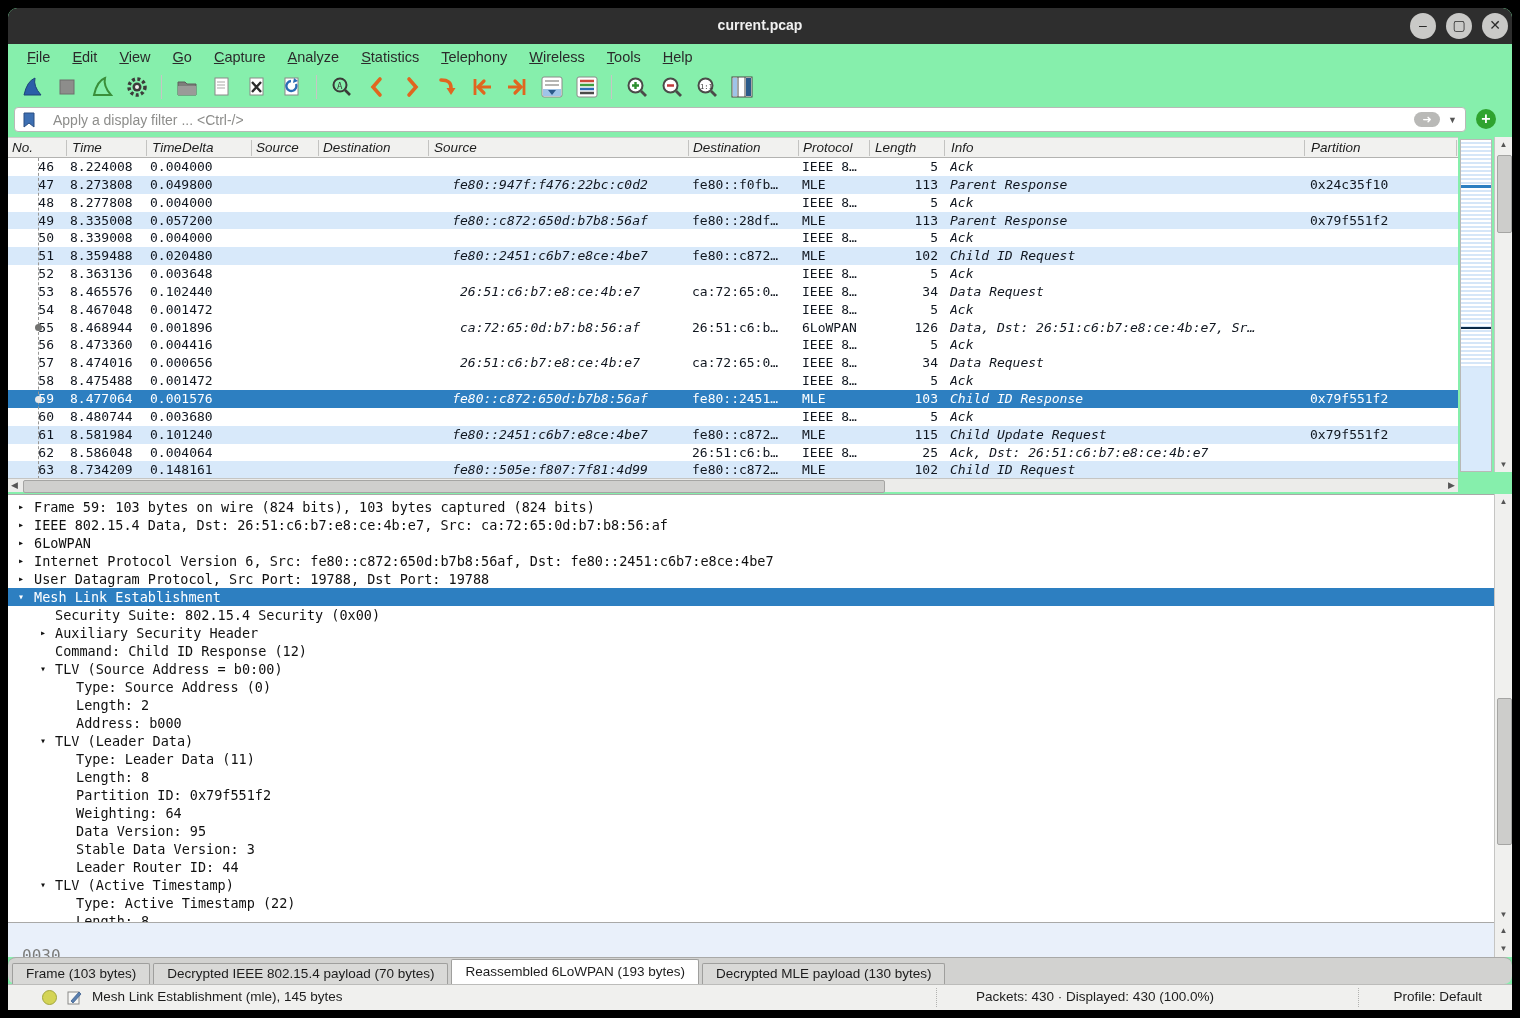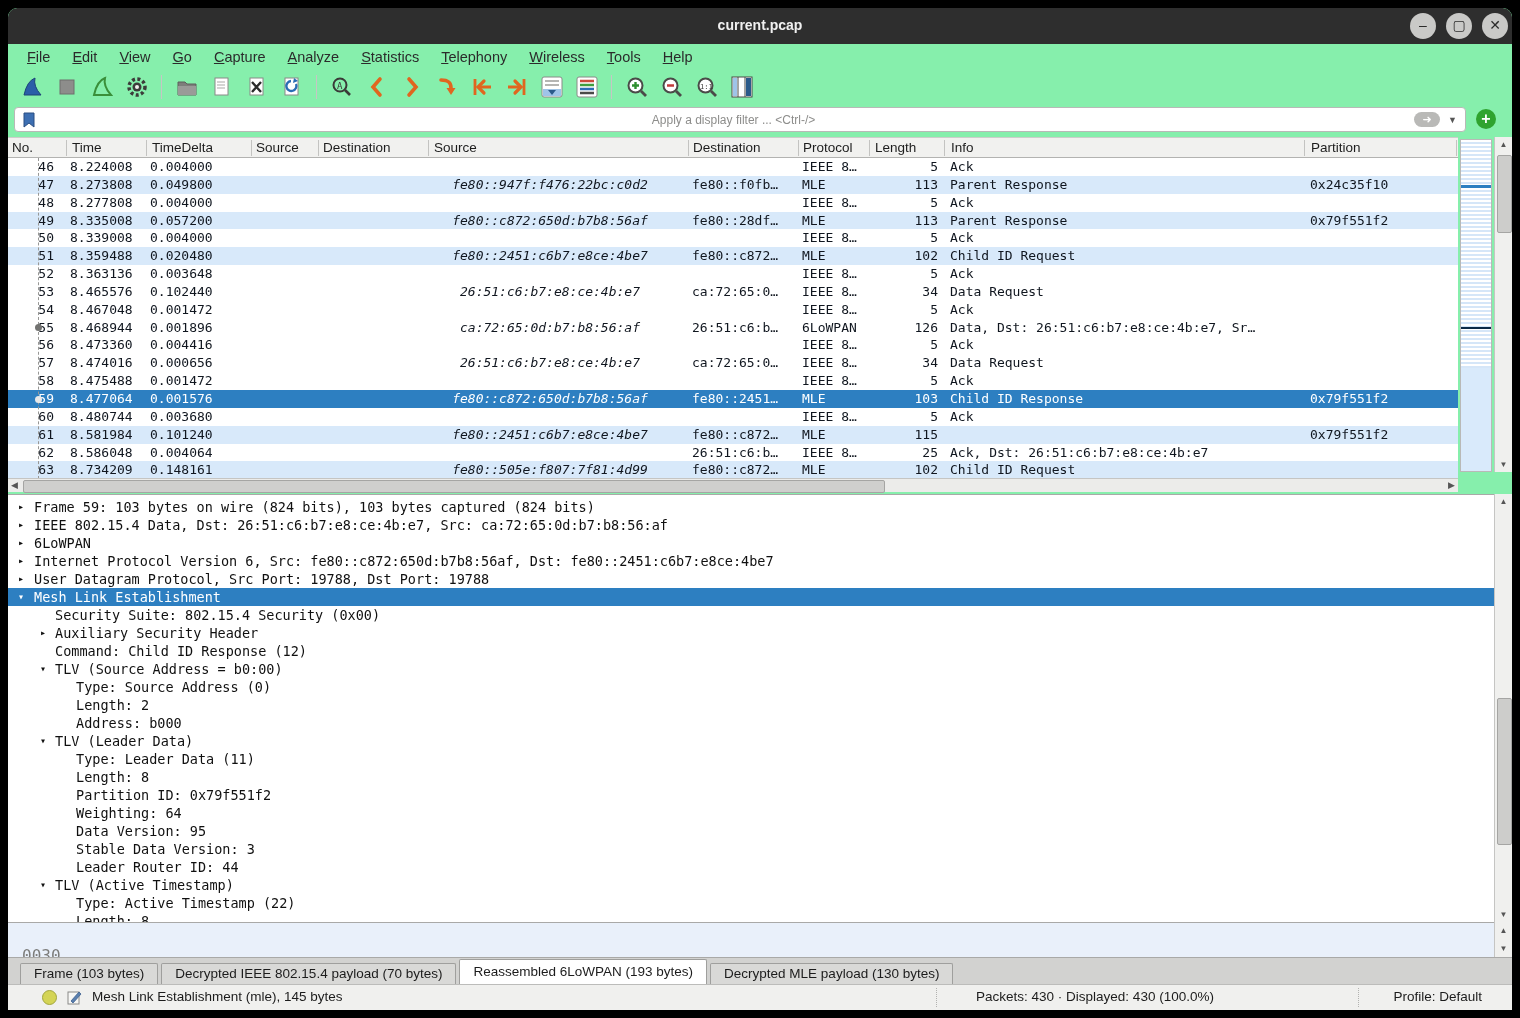--- a/index.html
+++ b/index.html
@@ -18,45 +18,45 @@
   .menu-item u{text-decoration:underline;}
 
   
   .toolbar{position:absolute;left:0;top:62px;width:100%;height:34px;display:flex;align-items:center;padding-left:10px;gap:8px;box-sizing:border-box;}
   .tbtn{width:27px;height:27px;display:flex;align-items:center;justify-content:center;}
   .tsep{width:1px;height:24px;background:#c6c6c4;margin:0 3px;}
 
   
   .filterbar{position:absolute;left:0;top:96px;width:100%;height:33px;}
   .filterinput{position:absolute;left:6px;top:3px;width:1452px;height:25px;background:#fff;border:1px solid #b9b9b7;border-radius:4px;display:flex;align-items:center;box-sizing:border-box;}
-  .fplaceholder{color:#8d8d8b;font-size:12px;margin-left:16px;flex:1;white-space:nowrap;overflow:hidden;text-align:center;}
+  .fplaceholder{color:#8d8d8b;font-size:14px;margin-left:16px;flex:1;white-space:nowrap;overflow:hidden;}
   .fapply{width:26px;height:15px;background:#b9b9b7;border-radius:8px;color:#fff;font-size:11px;line-height:15px;text-align:center;margin-right:8px;}
   .fcaret{color:#555;font-size:9px;margin-right:8px;}
   .fplus{position:absolute;left:1468px;top:5px;width:20px;height:20px;border-radius:50%;background:#2fa32f;color:#fff;font-size:16px;line-height:19px;text-align:center;font-weight:bold;}
 
   
   .pl-header{position:absolute;left:0;top:129px;width:1450px;height:21px;background:#f1f1ef;border-top:1px solid #cdcdcb;border-bottom:1px solid #b3b3b1;font-size:13.5px;color:#1d1d1d;box-sizing:border-box;}
-  .pl-header span{position:absolute;top:2px;white-space:nowrap;}
+  .pl-header span{position:absolute;top:2px;white-space:nowrap;font-style:italic;}
   .hsep{position:absolute;top:2px;width:1px;height:16px;background:#c3c3c1;}
   .hc0{left:4px}.hc1{left:64px}.hc2{left:144px}.hc3{left:248px}.hc4{left:315px}.hc5{left:426px}.hc6{left:685px}.hc7{left:795px}.hc8{left:867px}.hc9{left:943px}.hc10{left:1303px}
 
   
   .pl-rows{position:absolute;left:0;top:150px;width:1450px;height:320px;background:#fff;overflow:hidden;font-family:"DejaVu Sans Mono",monospace;font-size:13px;}
   .prow{position:relative;height:17.85px;line-height:17.8px;white-space:nowrap;color:#10161f;}
   .prow.mle{background:#d8e9fa;}
   .prow.sel{background:#2d7fc1;color:#fff;}
   .prow span{position:absolute;top:0;}
   .c-no{left:14px;width:32px;text-align:right;}
   .c-time{left:62px;width:80px;}
   .c-delta{left:142px;width:100px;}
   .c-src{left:428px;width:228px;text-align:center;font-style:italic;}
   .c-dst{left:684px;width:106px;overflow:hidden;}
   .c-proto{left:794px;width:70px;}
   .c-len{left:864px;width:66px;text-align:right;}
-  .c-info{left:942px;width:356px;overflow:hidden;}
+  .c-info{left:942px;width:356px;overflow:hidden;font-style:italic;}
   .c-part{left:1302px;width:146px;}
   .convline{position:absolute;left:30px;top:0;height:321px;width:0;border-left:1px dashed #979795;}
   .convdot{position:absolute;left:27px;width:7px;height:7px;border-radius:50%;background:#737371;}
 
   
   .hscroll{position:absolute;left:0;top:470px;width:1450px;height:14px;background:#ececea;border-top:1px solid #c5c5c3;box-sizing:border-box;}
   .hthumb{position:absolute;left:15px;top:1px;width:860px;height:11px;background:#cfcfcd;border:1px solid #a5a5a3;border-radius:2px;}
   .harrow{position:absolute;top:0;font-size:9px;color:#555;line-height:13px;}
 
   
@@ -81,21 +81,21 @@
 
   
   .hexpane{position:absolute;left:0;top:914px;width:1486px;height:35px;background:#e9f0fa;border-top:1px solid #a9a9a7;font-family:"DejaVu Sans Mono",monospace;font-size:16px;box-sizing:border-box;}
   .hexrow{position:absolute;top:6px;left:0;width:100%;height:18px;line-height:18px;white-space:pre;}
   .hx-off{position:absolute;left:14px;color:#7c7c7a;}
   .hx-bytes{position:absolute;left:64px;background:#2d7fc1;color:#fff;padding:0 4px;}
   .hx-ascii{position:absolute;left:528px;background:#2d7fc1;color:#fff;padding:0 4px;}
   .hexscroll{position:absolute;left:1486px;top:914px;width:18px;height:35px;background:#f0f0ee;border-left:1px solid #c5c5c3;box-sizing:border-box;}
 
   
-  .tabbar{position:absolute;left:0;top:949px;width:100%;height:27px;background:#d2d2d0;border-top:1px solid #a9a9a7;display:flex;align-items:flex-end;padding-left:12px;box-sizing:border-box;}
+  .tabbar{position:absolute;left:0;top:949px;width:100%;height:27px;background:#d2d2d0;border-top:1px solid #a9a9a7;display:flex;align-items:flex-end;padding-left:4px;box-sizing:border-box;border-radius:8px;}
   .tab{height:20px;line-height:20px;padding:0 13px;font-size:13.5px;color:#1c1c1c;background:#d9d9d7;border:1px solid #9f9f9d;border-bottom:none;margin-right:3px;border-radius:2px 2px 0 0;white-space:nowrap;}
   .tab.active{background:#fff;height:24px;line-height:24px;}
 
   
   .statusbar{position:absolute;left:0;top:976px;width:100%;height:26px;background:#f0f0ee;border-top:1px solid #bcbcba;font-size:13.5px;color:#1c1c1c;box-sizing:border-box;}
   .sb-expert{position:absolute;left:34px;top:5px;width:15px;height:15px;border-radius:50%;background:#d4d455;border:1px solid #a2a63e;box-sizing:border-box;}
   .sb-edit{position:absolute;left:58px;top:4px;}
   .sb-left{position:absolute;left:84px;top:4px;}
   .sb-center{position:absolute;left:937px;top:4px;width:300px;text-align:center;}
   .sb-right{position:absolute;right:30px;top:4px;}
@@ -471,20 +471,21 @@
         <span class="c-part"></span>
       </div>
       <div class="prow mle">
         <span class="c-no">61</span>
         <span class="c-time">8.581984</span>
         <span class="c-delta">0.101240</span>
         <span class="c-src">fe80::2451:c6b7:e8ce:4be7</span>
         <span class="c-dst">fe80::c872…</span>
         <span class="c-proto">MLE</span>
         <span class="c-len">115</span>
+        <span class="c-info">Child Update Request</span>
         <span class="c-part">0x79f551f2</span>
       </div>
       <div class="prow">
         <span class="c-no">62</span>
         <span class="c-time">8.586048</span>
         <span class="c-delta">0.004064</span>
         <span class="c-src"></span>
         <span class="c-dst">26:51:c6:b…</span>
         <span class="c-proto">IEEE 8…</span>
         <span class="c-len">25</span>

